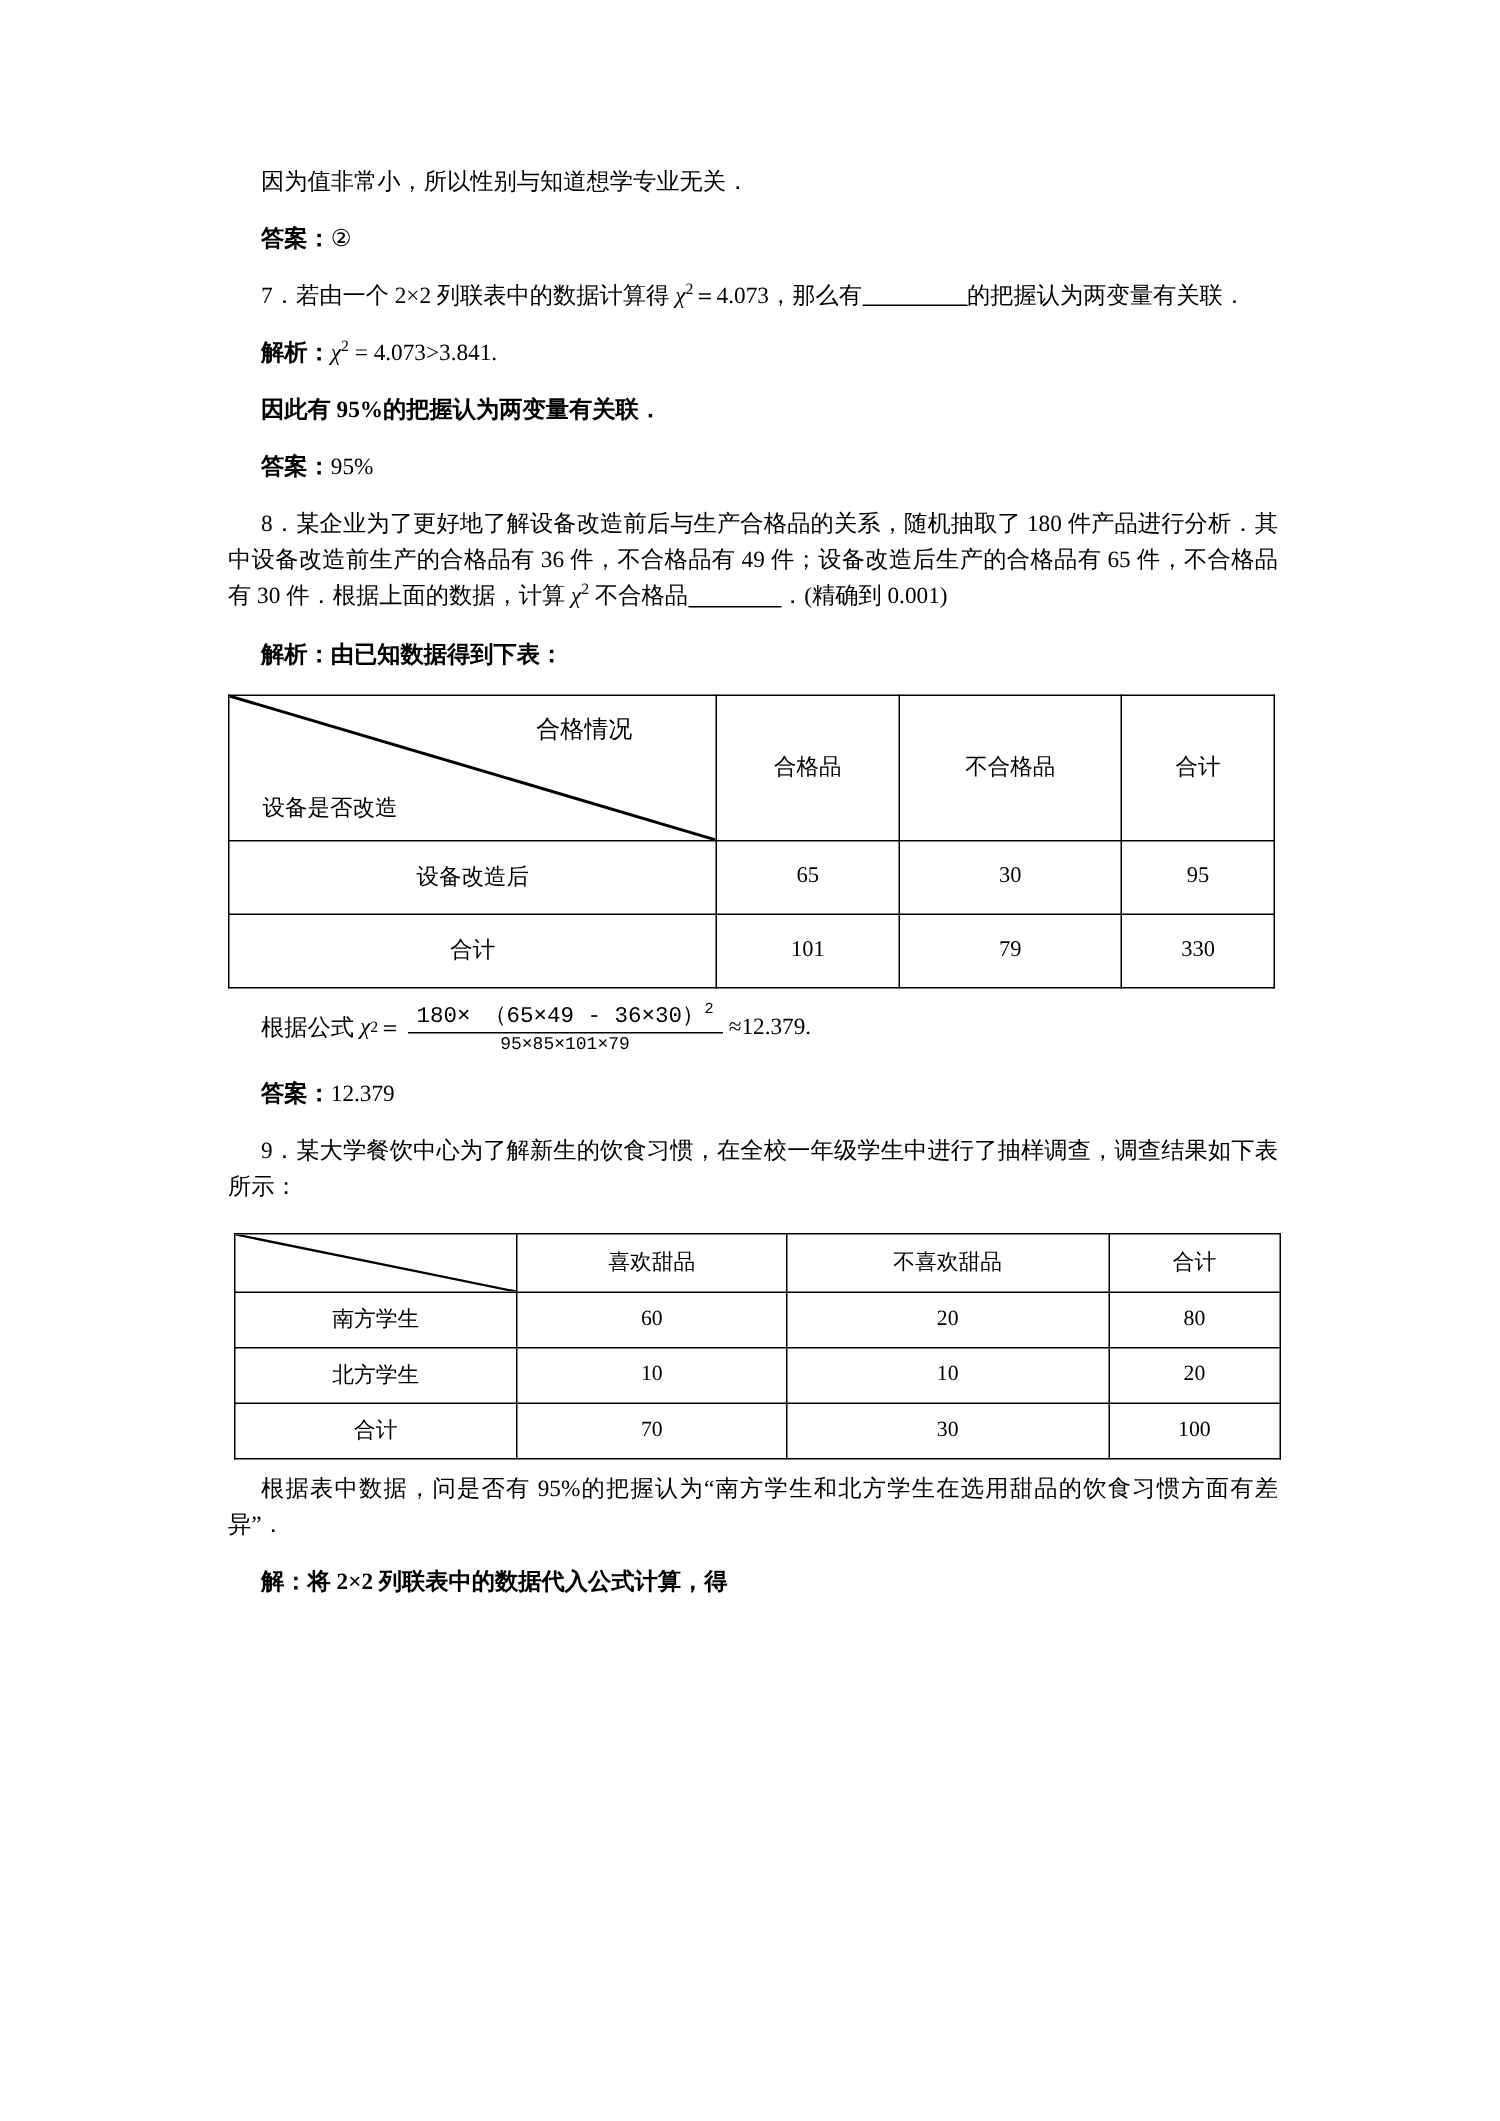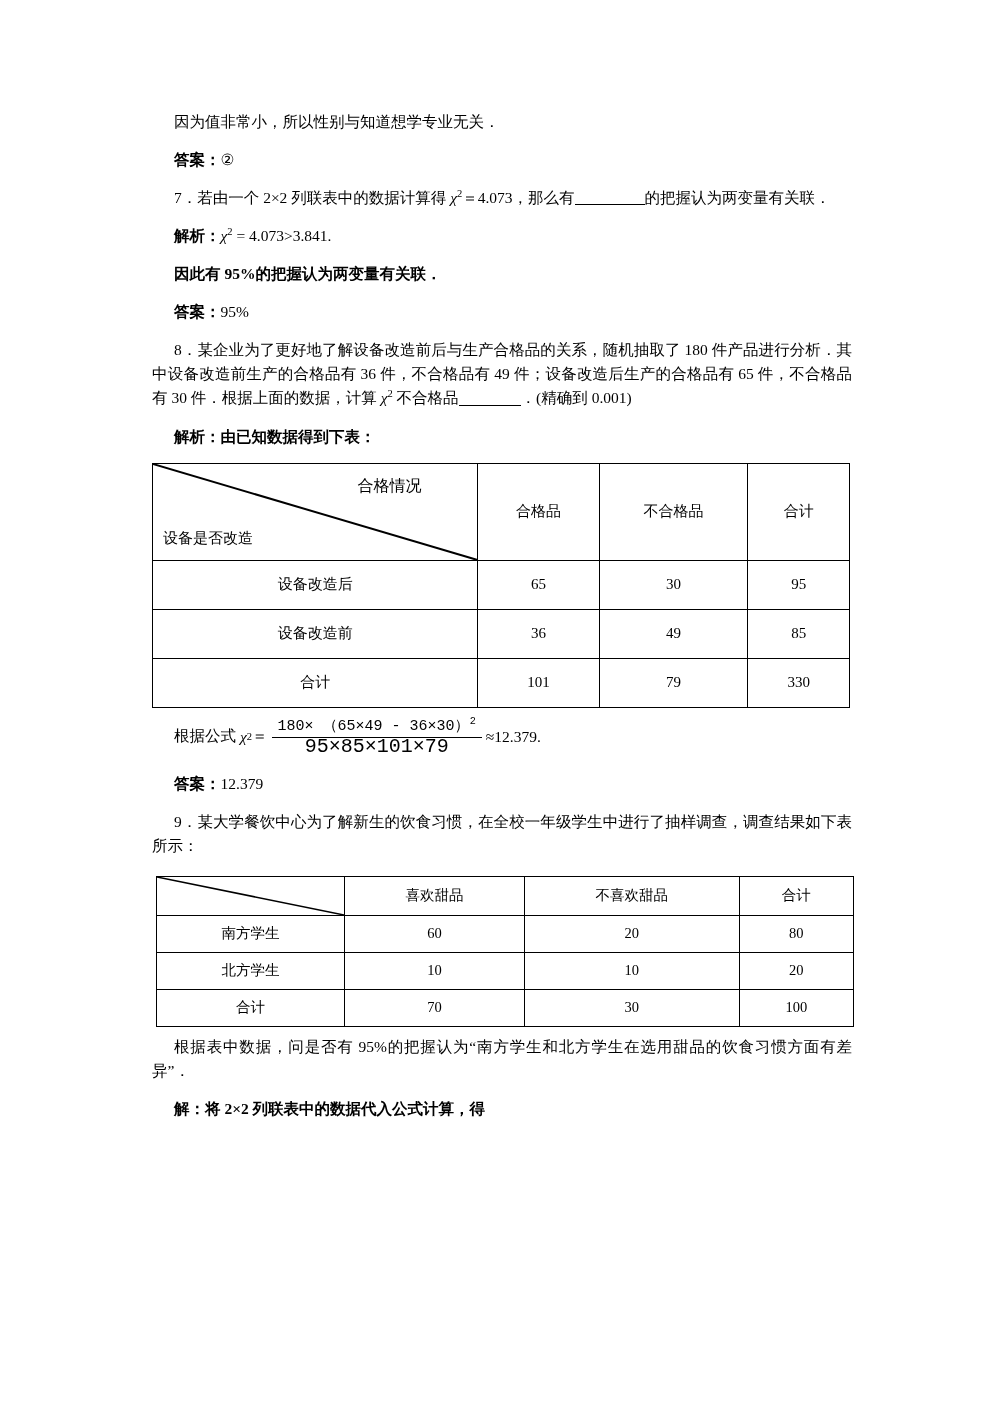--- a/index.html
+++ b/index.html
@@ -93,21 +93,21 @@
     width: 100%; height: 100%;
   }
   .hdr-top {
     position: absolute;
     right: 56px;
     top: 12px;
     font-size: 16px;
   }
   .hdr-bot {
     position: absolute;
-    left: 10px;
+    left: 22px;
     bottom: 12px;
     font-size: 15px;
     font-family: Liberation Serif, serif;
   }
   
   .t2 {
     width: 698px;
     margin: 18px 0 8px 4px;
   }
   .t2 td {
@@ -137,21 +137,21 @@
     font-family: Liberation Mono, monospace;
   }
   .frac .num {
     padding: 0 6px 2px 6px;
     border-bottom: 1.3px solid #000;
     font-size: 15px;
     white-space: nowrap;
   }
   .frac .den {
     padding: 2px 6px 0 6px;
-    font-size: 20px;
+    font-size: 12px;
     white-space: nowrap;
   }
 </style>
 </head>
 <body>
 
 <div class="page">
   <div class="content">
 
     <p class="para indent">
@@ -200,26 +200,20 @@
         <td style="width:148px">不合格品</td>
         <td style="width:100px">合计</td>
       </tr>
       <tr>
         <td>设备改造后</td>
         <td>65</td>
         <td>30</td>
         <td>95</td>
       </tr>
       <tr>
-        <td>设备改造前</td>
-        <td>36</td>
-        <td>49</td>
-        <td>85</td>
-      </tr>
-      <tr>
         <td>合计</td>
         <td>101</td>
         <td>79</td>
         <td>330</td>
       </tr>
     </tbody>
       </table>
 
     <div class="formula-row">
       <span>根据公式</span>

